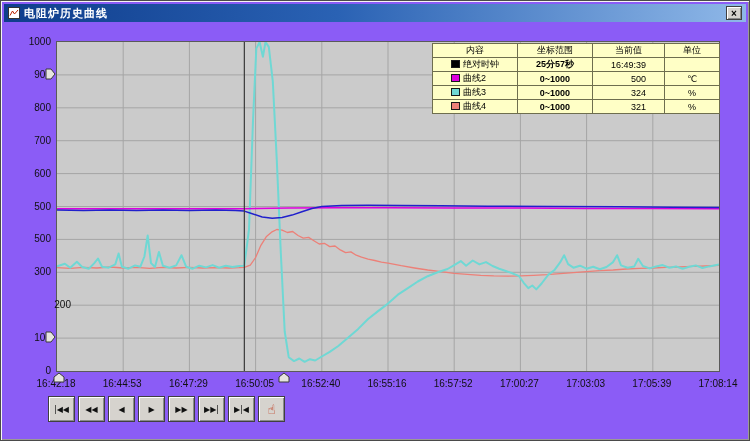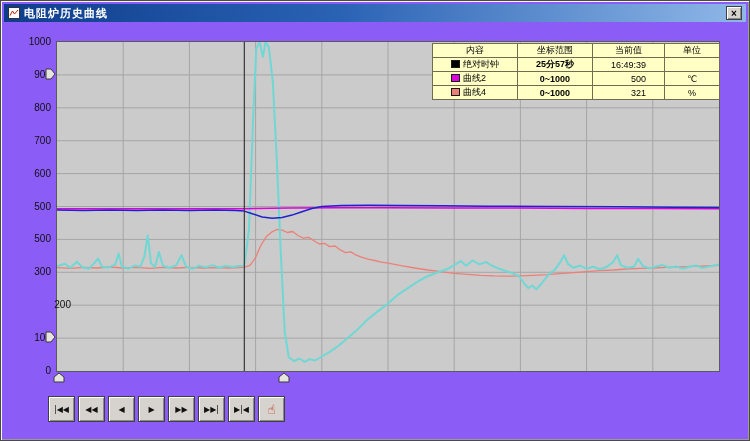--- a/index.html
+++ b/index.html
@@ -108,20 +108,33 @@
       <div class="ylab" style="top: 298.2px; margin-left: 20px;">200</div>
       <div class="ylab" style="top: 265.3px;">300</div>
       <div class="ylab" style="top: 232.4px;">500</div>
       <div class="ylab" style="top: 199.5px;">500</div>
       <div class="ylab" style="top: 166.6px;">600</div>
       <div class="ylab" style="top: 133.7px;">700</div>
       <div class="ylab" style="top: 100.8px;">800</div>
       <div class="ylab" style="top: 67.9px;">900</div>
       <div class="ylab" style="top: 35px;">1000</div>
     </div>
+  <div id="x-labels">
+      <div class="xlab" style="left: 55px;">16:42:18</div>
+      <div class="xlab" style="left: 121.2px;">16:44:53</div>
+      <div class="xlab" style="left: 187.4px;">16:47:29</div>
+      <div class="xlab" style="left: 253.6px;">16:50:05</div>
+      <div class="xlab" style="left: 319.8px;">16:52:40</div>
+      <div class="xlab" style="left: 386px;">16:55:16</div>
+      <div class="xlab" style="left: 452.2px;">16:57:52</div>
+      <div class="xlab" style="left: 518.4px;">17:00:27</div>
+      <div class="xlab" style="left: 584.6px;">17:03:03</div>
+      <div class="xlab" style="left: 650.8px;">17:05:39</div>
+      <div class="xlab" style="left: 717px;">17:08:14</div>
+    </div>
   <div id="markers">
       <div class="marker" style="left: 44px; top: 66.9px;"><svg width="11" height="12">
           <polygon points="1,1 6,1 10,6 6,11 1,11" fill="#e6e4df" stroke="#3a3a3a"></polygon>
         </svg></div>
       <div class="marker" style="left: 44px; top: 330.1px;"><svg width="11" height="12">
           <polygon points="1,1 6,1 10,6 6,11 1,11" fill="#e6e4df" stroke="#3a3a3a"></polygon>
         </svg></div>
       <div class="marker" style="left: 51.648px; top: 371px;"><svg width="12" height="11">
           <polygon points="1,10 11,10 11,5 6,1 1,5" fill="#e6e4df" stroke="#3a3a3a"></polygon>
         </svg></div>
@@ -146,20 +159,26 @@
           <td class="value">16:49:39</td>
           <td class="unit"></td>
         </tr>
         <tr>
           <td><span class="swatch" style="background: rgb(221, 0, 221);"></span><span>曲线2</span></td>
           <td class="range">0~1000</td>
           <td class="value">500</td>
           <td class="unit">℃</td>
         </tr>
         <tr>
+          <td><span class="swatch" style="background: rgb(111, 216, 212);"></span><span>曲线3</span></td>
+          <td class="range">0~1000</td>
+          <td class="value">324</td>
+          <td class="unit">%</td>
+        </tr>
+        <tr>
           <td><span class="swatch" style="background: rgb(236, 128, 120);"></span><span>曲线4</span></td>
           <td class="range">0~1000</td>
           <td class="value">321</td>
           <td class="unit">%</td>
         </tr>
       </tbody>
   </table>
 
   <div id="toolbar" class="toolbar">
       <button class="tb-btn">|◀◀</button>

